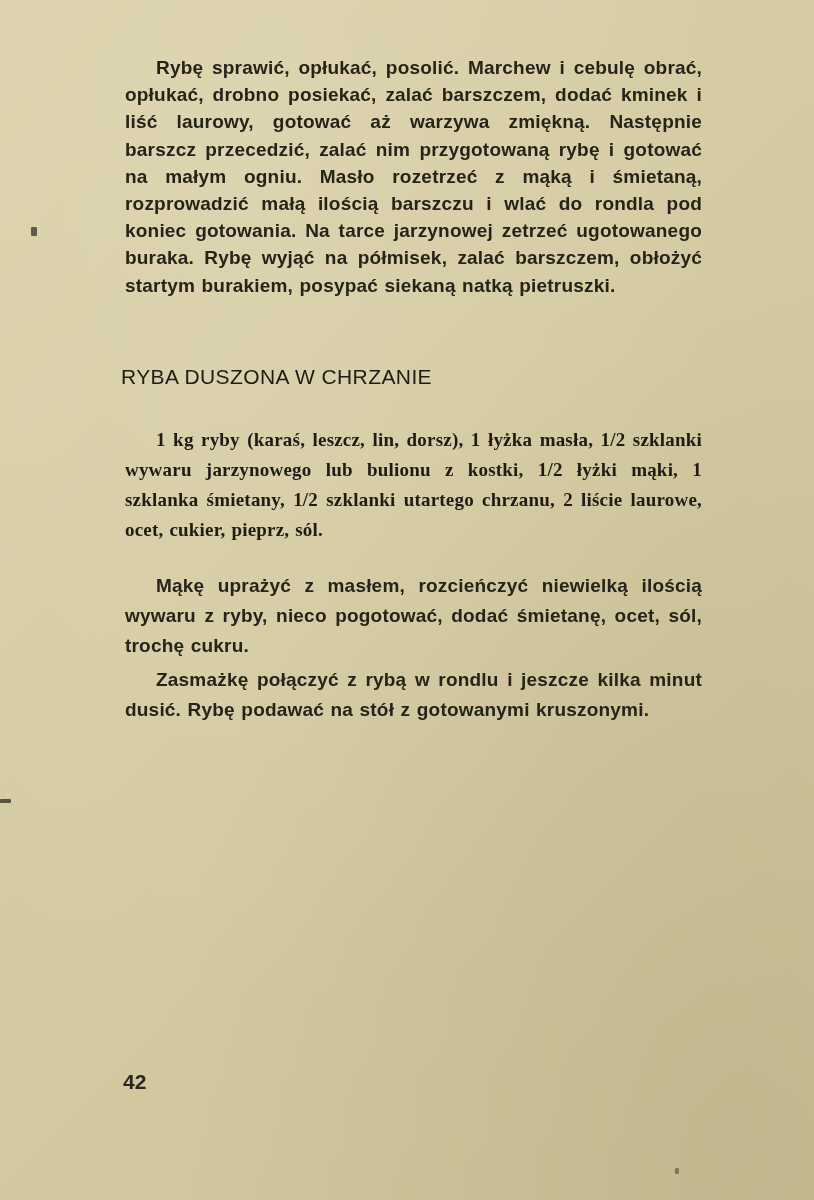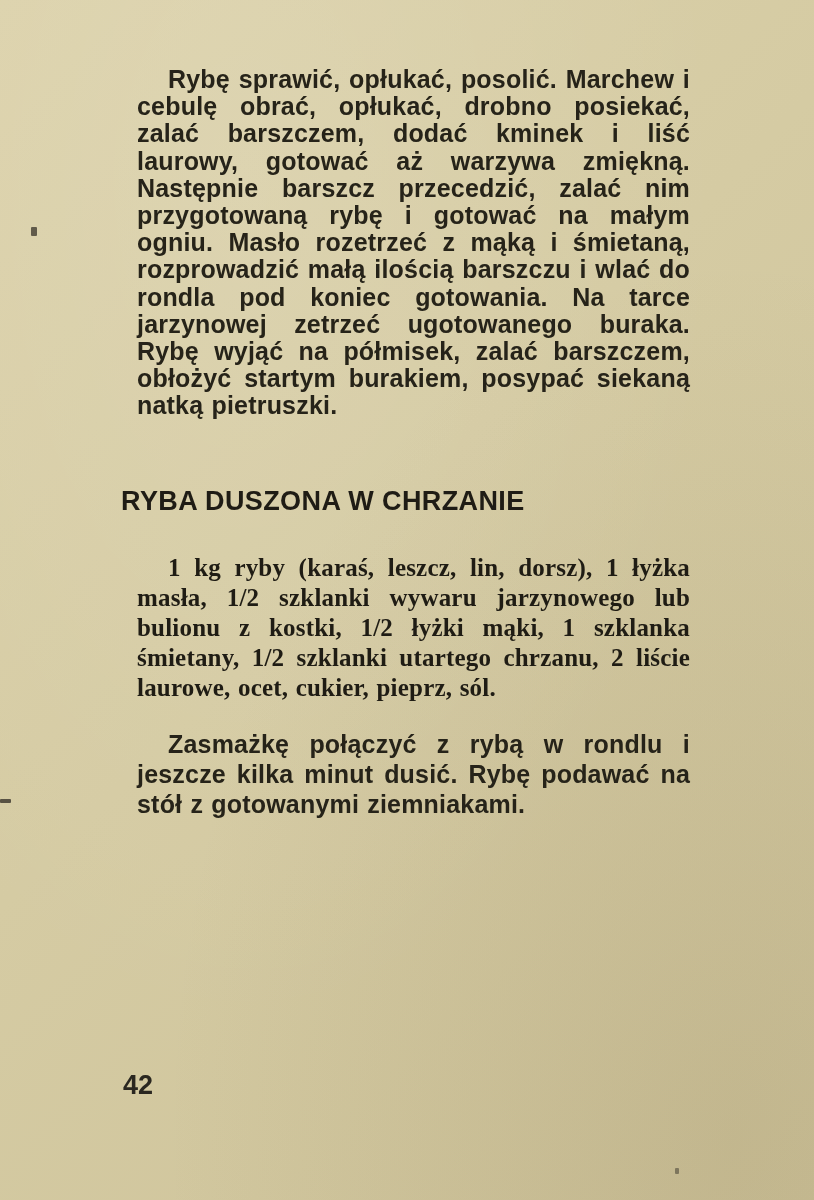--- a/index.html
+++ b/index.html
@@ -11,35 +11,35 @@
   .page{
     position:relative;width:814px;height:1200px;
     background:
       radial-gradient(ellipse at 30% 15%, rgba(255,255,255,0.10), rgba(0,0,0,0) 60%),
       radial-gradient(ellipse at 90% 95%, rgba(110,92,55,0.12), rgba(0,0,0,0) 55%),
       linear-gradient(135deg,#dcd2ab 0%, #d5cba3 45%, #cdc299 100%);
     color:#221f19;
   }
   .text-block{position:absolute;left:121px;width:585px;top:50px;}
   .para{
-    margin:16px;text-align:justify;font-weight:700;
-    font-size:25px;line-height:27.2px;text-indent:31px;
+    margin:4px;text-align:justify;font-weight:700;
+    font-size:19px;line-height:27.2px;text-indent:31px;
     letter-spacing:0.2px;color:#262319;
     word-spacing:1px;
   }
   .para.intro{margin-bottom:66px;}
   .heading{
-    margin:0 0 36px 0;font-size:27px;font-weight:700;letter-spacing:0.4px;
+    margin:0 0 36px 0;font-size:21px;font-weight:400;letter-spacing:0.4px;
     color:#1f1c15;
   }
   .para.lower{line-height:30px;}
   .para.ingredients{margin-bottom:26px;color:#1f1c14;font-family:Liberation Serif, serif;}
   .page-number{
     position:absolute;left:123px;top:1070px;
-    font-size:27px;font-weight:700;color:#2a2720;
+    font-size:21px;font-weight:700;color:#2a2720;
   }
   .watermark{
     position:absolute;left:50%;top:1074px;transform:translateX(-50%);
     font-size:70px;font-weight:700;letter-spacing:-2px;white-space:nowrap;
     color:rgba(255,255,255,0.50);
     text-shadow:0 0 1px rgba(255,255,255,0.25);
     pointer-events:none;
   }
   .artifact{position:absolute;background:#38332a;border-radius:1px;}
   .artifact.a1{left:31px;top:227px;width:6px;height:9px;opacity:0.75;}
@@ -47,21 +47,22 @@
   .artifact.a3{left:675px;top:1168px;width:4px;height:6px;opacity:0.5;}
 </style>
 </head>
 <body>
 
 <div class="page">
   <div class="text-block">
     <p class="para intro">Rybę sprawić, opłukać, posolić. Marchew i cebulę obrać, opłukać, drobno posiekać, zalać barszczem, dodać kminek i liść laurowy, gotować aż warzywa zmiękną. Następnie barszcz przecedzić, zalać nim przygotowaną rybę i gotować na małym ogniu. Masło rozetrzeć z mąką i śmietaną, rozprowadzić małą ilością barszczu i wlać do rondla pod koniec gotowania. Na tarce jarzynowej zetrzeć ugotowanego buraka. Rybę wyjąć na półmisek, zalać barszczem, obłożyć startym burakiem, posypać siekaną natką pietruszki.</p>
     <h2 class="heading">RYBA DUSZONA W CHRZANIE</h2>
     <p class="para lower ingredients">1 kg ryby (karaś, leszcz, lin, dorsz), 1 łyżka masła, 1/2 szklanki wywaru jarzynowego lub bulionu z kostki, 1/2 łyżki mąki, 1 szklanka śmietany, 1/2 szklanki utartego chrzanu, 2 liście laurowe, ocet, cukier, pieprz, sól.</p>
-    <p class="para lower">Zasmażkę połączyć z rybą w rondlu i jeszcze kilka minut dusić. Rybę podawać na stół z gotowanymi ziemniakami.</p>
+    <p class="para lower">Mąkę uprażyć z masłem, rozcieńczyć niewielką ilością wywaru z ryby, nieco pogotować, dodać śmietanę, ocet, sól, trochę cukru.</p>
+    <p class="para lower">Zasmażkę połączyć z rybą w rondlu i jeszcze kilka minut dusić. Rybę podawać na stół z gotowanymi kruszonymi.</p>
   </div>
 
   <div class="page-number">42</div>
 
 
   <div class="artifact a1"></div>
   <div class="artifact a2"></div>
   <div class="artifact a3"></div>
 </div>
 

